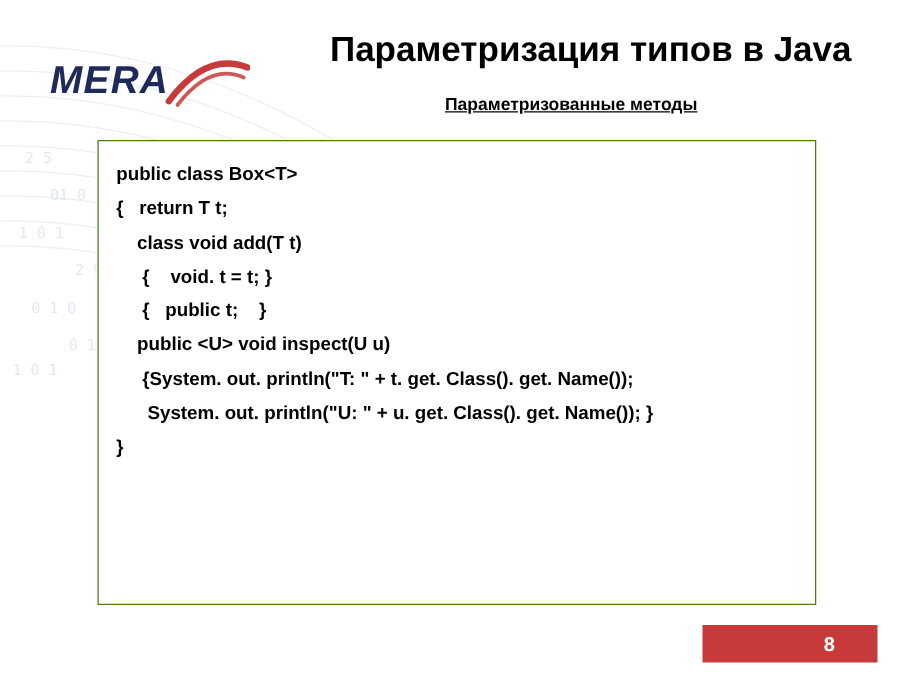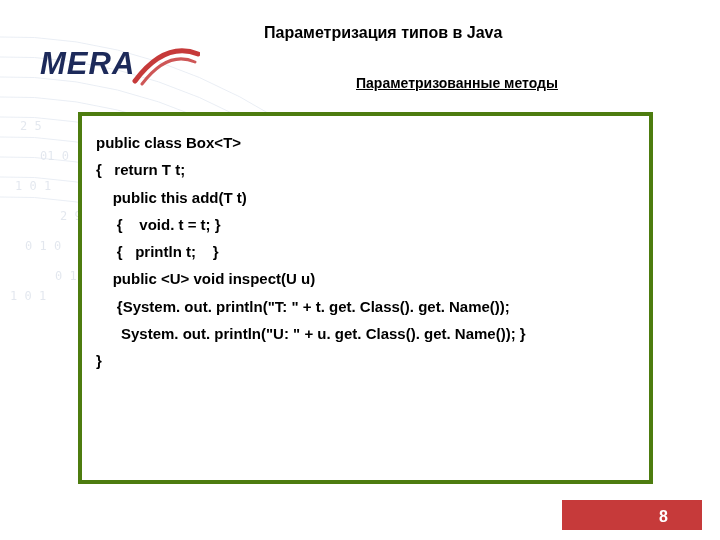--- a/index.html
+++ b/index.html
@@ -43,40 +43,40 @@
     position: absolute;
     left: 90px;
     top: -2px;
     width: 70px;
     height: 50px;
   }
   .title {
     position: absolute;
     top: 24px;
     left: 264px;
-    font-size: 16px;
+    font-size: 28px;
     font-weight: bold;
     color: #000;
   }
   .subtitle {
     position: absolute;
     top: 75px;
     left: 356px;
     font-size: 14px;
     font-weight: bold;
     text-decoration: underline;
     color: #000;
   }
   .codebox {
     position: absolute;
     top: 112px;
     left: 78px;
     width: 575px;
     height: 372px;
-    border: 4px solid #4d7c0f;
+    border: 1px solid #4d7c0f;
     background: #fff;
     padding: 10px 14px;
     box-sizing: border-box;
     font-family: Arial, sans-serif;
     font-size: 15px;
     font-weight: bold;
     line-height: 1.35;
     z-index: 2;
   }
   .codebox .line {
@@ -144,23 +144,23 @@
     <path d="M 12 48 Q 38 14 65 26" stroke="#c63a3a" stroke-width="3" fill="none" stroke-linecap="round" opacity="0.85"></path>
   </svg>
 </div>
 
 <div class="title">Параметризация типов в Java</div>
 <div class="subtitle">Параметризованные методы</div>
 
 <div class="codebox">
   <div class="line">public class Box&lt;T&gt;</div>
   <div class="line">{   return T t;</div>
-  <div class="line">    public this add(T t)</div>
+  <div class="line">    class void add(T t)</div>
   <div class="line">     {    void. t = t; }</div>
-  <div class="line">     {   println t;    }</div>
+  <div class="line">     {   public t;    }</div>
   <div class="line">    public &lt;U&gt; void inspect(U u)</div>
   <div class="line">     {System. out. println("T: " + t. get. Class(). get. Name());</div>
   <div class="line">      System. out. println("U: " + u. get. Class(). get. Name()); }</div>
   <div class="line">}</div>
 </div>
 
 <div class="footer-bar2"></div>
 <div class="footer-bar"></div>
 <div class="pagenum">8</div>
 

